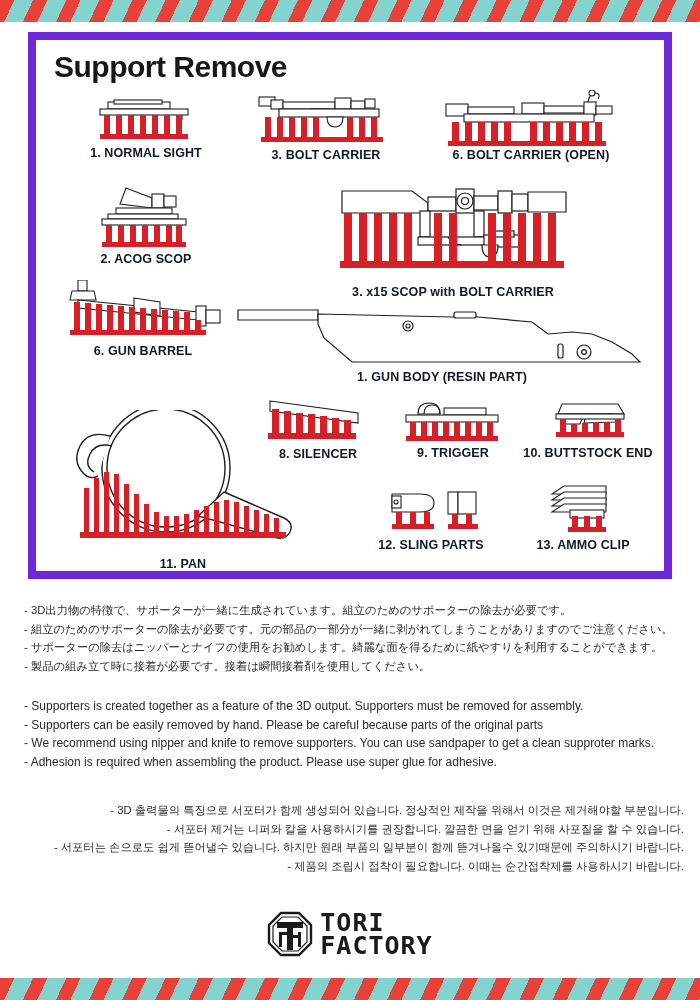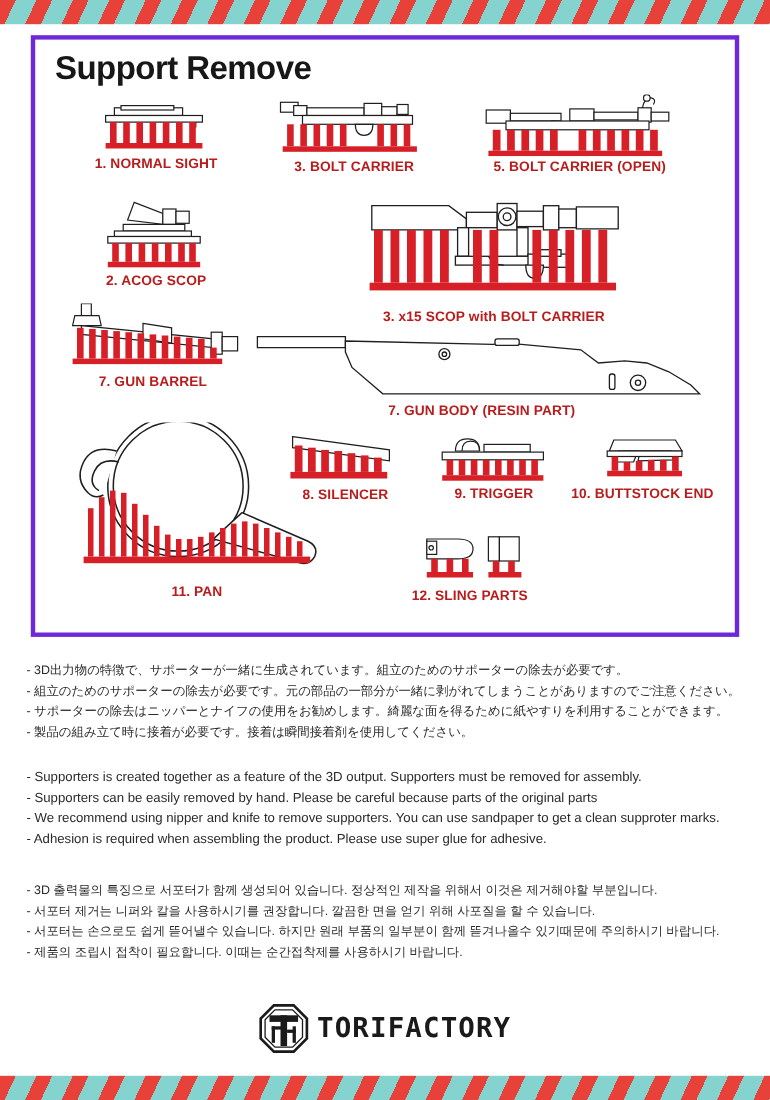--- a/index.html
+++ b/index.html
@@ -28,21 +28,21 @@
   .stripe-top { top: 0; }
   .stripe-bottom { bottom: 0; }
 
   
   .panel {
     position: absolute;
     left: 28px;
     top: 32px;
     width: 644px;
     height: 547px;
-    border: 4px solid #6d28d9;
+    border: 8px solid #6d28d9;
     background: #fff;
   }
 
   .panel-title {
     position: absolute;
     left: 18px;
     top: 10px;
     font-size: 30px;
     font-weight: bold;
     letter-spacing: -0.5px;
@@ -50,21 +50,21 @@
   }
 
   
   .item {
     position: absolute;
   }
   .item-caption {
     text-align: center;
     font-size: 12.5px;
     font-weight: bold;
-    color: #b91c1c;
+    color: #0f172a;
     letter-spacing: 0.1px;
     white-space: nowrap;
     margin-top: 2px;
   }
   .art {
     position: relative;
     width: 100%;
   }
   .art svg { display: block; width: 100%; height: 100%; }
 
@@ -75,36 +75,36 @@
     width: 660px;
   }
   .para-line {
     font-size: 11.4px;
     color: #2a2a2a;
     line-height: 18.5px;
     white-space: nowrap;
   }
   .para-jp .para-line { font-size: 11.3px; }
   .para-en .para-line { font-size: 12px; }
-  .para-kr .para-line { font-size: 11.3px; }
+  .para-kr .para-line { font-size: 11.3px; text-align: right; }
 
   
   .logo-wrap {
     position: absolute;
     left: 0; right: 0;
     bottom: 42px;
     display: flex;
     justify-content: center;
     align-items: center;
     gap: 7px;
   }
   .logo-mark { width: 46px; height: 46px; }
   .logo-text {
     display: flex;
-    flex-direction: row;
+    flex-direction: column;
     line-height: 0.95;
   }
   .logo-text span {
     font-family: "DejaVu Sans Mono", monospace;
     font-size: 25px;
     font-weight: bold;
     letter-spacing: 1px;
     color: #1a1a1a;
   }
 </style>
@@ -222,21 +222,21 @@
           <rect x="94" y="32" width="7" height="19"></rect>
           <rect x="107" y="32" width="7" height="19"></rect>
           <rect x="120" y="32" width="7" height="19"></rect>
           <rect x="133" y="32" width="7" height="19"></rect>
           <rect x="146" y="32" width="7" height="19"></rect>
           <rect x="159" y="32" width="7" height="19"></rect>
           <rect x="12" y="51" width="158" height="5"></rect>
         </g>
       </svg>
     </div>
-    <div class="item-caption">5. BOLT CARRIER (OPEN)</div>
+    <div class="item-caption">6. BOLT CARRIER (OPEN)</div>
   </div>
 
   <div class="item" style="left:292px; top:143px; width:250px;">
     <div class="art" style="height:100px;">
       <svg viewBox="0 0 250 100" preserveAspectRatio="none">
         <g fill="#fff" stroke="#1f1f1f" stroke-width="1.2">
           <path d="M14 8 L84 8 L100 20 L100 30 L14 30 Z"></path>
           <rect x="100" y="14" width="28" height="14"></rect>
           <rect x="128" y="6" width="18" height="24"></rect>
           <circle cx="137" cy="18" r="8"></circle>
@@ -294,40 +294,40 @@
           <rect x="92" y="28" width="6" height="22"></rect>
           <rect x="103" y="29" width="6" height="21"></rect>
           <rect x="114" y="30" width="6" height="20"></rect>
           <rect x="125" y="31" width="6" height="19"></rect>
           <rect x="136" y="32" width="6" height="18"></rect>
           <rect x="147" y="40" width="6" height="10"></rect>
           <rect x="22" y="50" width="136" height="5"></rect>
         </g>
       </svg>
     </div>
-    <div class="item-caption">7. GUN BARREL</div>
+    <div class="item-caption">6. GUN BARREL</div>
   </div>
 
   <div class="item" style="left:196px; top:258px; width:420px;">
     <div class="art" style="height:72px;">
       <svg viewBox="0 0 420 72" preserveAspectRatio="none">
         <g fill="#fff" stroke="#1f1f1f" stroke-width="1.2">
           <path d="M6 12 L86 12 L86 22 L6 22 Z"></path>
           <path d="M86 16 L220 19 L232 18 L246 19 L300 24 L316 36 L340 34 L360 36 L380 44
                    L400 56 L408 64 L120 64 L92 40 L86 26 Z"></path>
           <rect x="222" y="14" width="22" height="6" rx="2"></rect>
           <circle cx="176" cy="28" r="5"></circle>
           <circle cx="176" cy="28" r="2"></circle>
           <circle cx="352" cy="54" r="7"></circle>
           <circle cx="352" cy="54" r="2.4"></circle>
           <rect x="326" y="46" width="5" height="14" rx="2"></rect>
         </g>
       </svg>
     </div>
-    <div class="item-caption" style="margin-top:0;">7. GUN BODY (RESIN PART)</div>
+    <div class="item-caption" style="margin-top:0;">1. GUN BODY (RESIN PART)</div>
   </div>
 
   <div class="item" style="left:222px; top:357px; width:120px;">
     <div class="art" style="height:48px;">
       <svg viewBox="0 0 120 48" preserveAspectRatio="none">
         <g fill="#fff" stroke="#1f1f1f" stroke-width="1.1">
           <path d="M12 4 L100 16 L100 26 L12 14 Z"></path>
         </g>
         <g fill="#d61f26">
           <rect x="14" y="12" width="7" height="24"></rect>
@@ -385,21 +385,21 @@
           <rect x="75" y="22" width="6" height="10"></rect>
           <rect x="86" y="22" width="6" height="10"></rect>
           <rect x="97" y="19" width="6" height="13"></rect>
           <rect x="38" y="32" width="68" height="5"></rect>
         </g>
       </svg>
     </div>
     <div class="item-caption">10. BUTTSTOCK END</div>
   </div>
 
-  <div class="item" style="left:12px; top:348px; width:270px;">
+  <div class="item" style="left:12px; top:370px; width:270px;">
     <div class="art" style="height:145px;">
       <svg viewBox="0 0 270 145" preserveAspectRatio="none">
         <g fill="#fff" stroke="#1f1f1f" stroke-width="1.4">
           <circle cx="118" cy="58" r="64"></circle>
           <circle cx="118" cy="58" r="59"></circle>
           <path d="M62 26 q-22 -6 -30 10 q-8 16 4 28 q6 6 14 2" fill="#fff"></path>
           <path d="M64 36 q-16 -4 -22 8 q-6 12 4 18" fill="none"></path>
           <path d="M176 82 L236 108 q10 5 6 14 q-5 9 -16 5 L150 106 Z"></path>
         </g>
         <g fill="#d61f26">
@@ -447,20 +447,40 @@
           <rect x="86" y="26" width="6" height="10"></rect>
           <rect x="100" y="26" width="6" height="10"></rect>
           <rect x="26" y="36" width="42" height="5"></rect>
           <rect x="82" y="36" width="30" height="5"></rect>
         </g>
       </svg>
     </div>
     <div class="item-caption">12. SLING PARTS</div>
   </div>
 
+  <div class="item" style="left:482px; top:440px; width:130px;">
+    <div class="art" style="height:56px;">
+      <svg viewBox="0 0 130 56" preserveAspectRatio="none">
+        <g fill="#fff" stroke="#1f1f1f" stroke-width="1.1">
+          <path d="M34 14 L46 6 L88 6 L88 14 Z"></path>
+          <path d="M34 20 L46 12 L88 12 L88 20 Z"></path>
+          <path d="M34 26 L46 18 L88 18 L88 26 Z"></path>
+          <path d="M34 32 L46 24 L88 24 L88 32 Z"></path>
+          <rect x="52" y="30" width="34" height="8"></rect>
+        </g>
+        <g fill="#d61f26">
+          <rect x="54" y="36" width="6" height="11"></rect>
+          <rect x="66" y="36" width="6" height="11"></rect>
+          <rect x="78" y="36" width="6" height="11"></rect>
+          <rect x="50" y="47" width="38" height="5"></rect>
+        </g>
+      </svg>
+    </div>
+    <div class="item-caption">13. AMMO CLIP</div>
+  </div>
 
 </div>
 
 <div class="text-area para-jp" style="top:601px;">
   <div class="para-line">- 3D出力物の特徴で、サポーターが一緒に生成されています。組立のためのサポーターの除去が必要です。</div>
   <div class="para-line">- 組立のためのサポーターの除去が必要です。元の部品の一部分が一緒に剥がれてしまうことがありますのでご注意ください。</div>
   <div class="para-line">- サポーターの除去はニッパーとナイフの使用をお勧めします。綺麗な面を得るために紙やすりを利用することができます。</div>
   <div class="para-line">- 製品の組み立て時に接着が必要です。接着は瞬間接着剤を使用してください。</div>
 </div>
 

